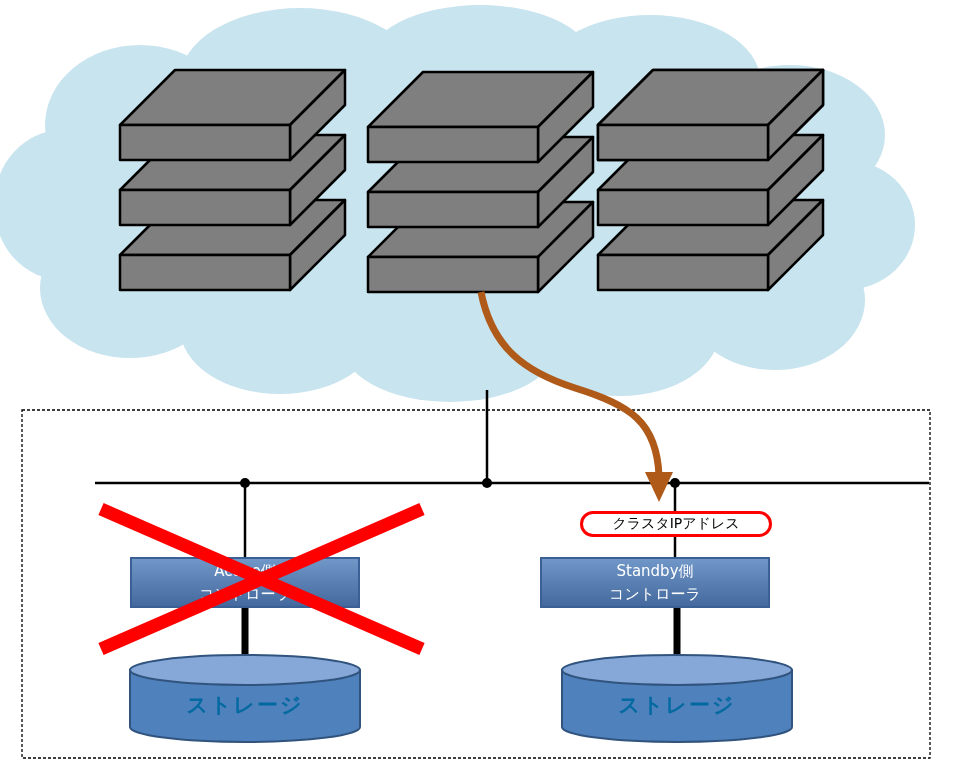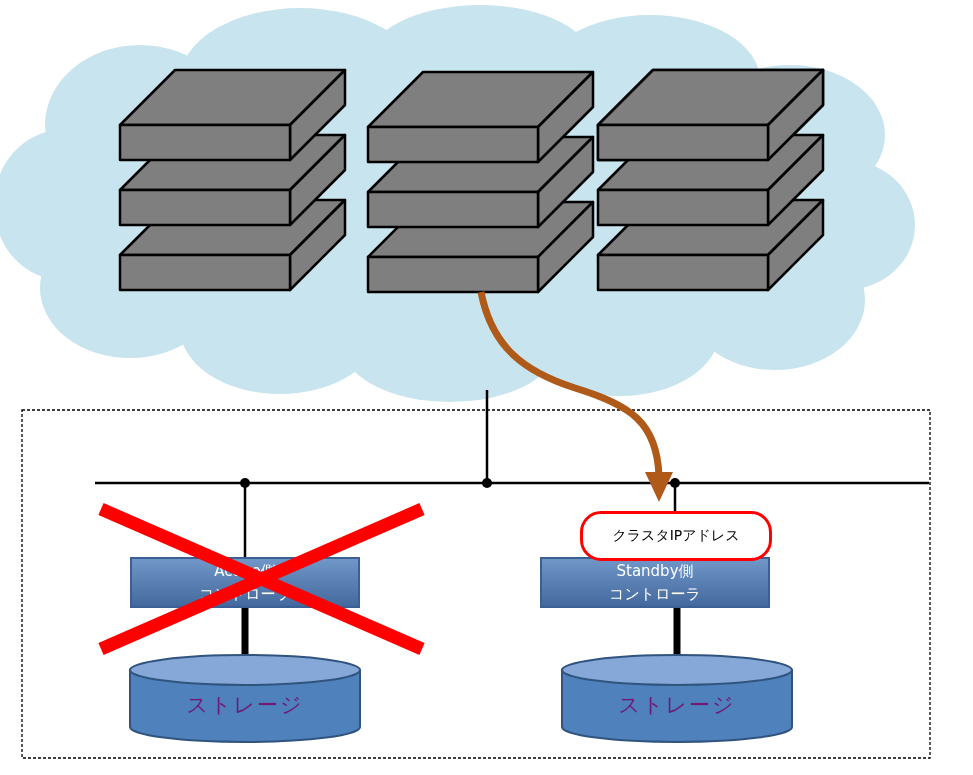--- a/index.html
+++ b/index.html
@@ -38,32 +38,32 @@
     flex-direction: column;
     align-items: center;
     justify-content: center;
     text-align: center;
   }
   .storage-label {
     position: absolute;
     z-index: 2;
     width: 230px;
     text-align: center;
-    color: #701a75;
+    color: #0369a1;
     font-size: 21px;
-    font-weight: normal;
+    font-weight: bold;
     letter-spacing: 2px;
   }
   .ip-badge {
     position: absolute;
     z-index: 2;
     left: 580px;
     top: 511px;
     width: 192px;
-    height: 50px;
+    height: 26px;
     box-sizing: border-box;
     background: #ffffff;
     border: 3px solid #ff0000;
     border-radius: 21px;
     display: flex;
     align-items: center;
     justify-content: center;
     color: #000000;
     font-size: 14px;
     white-space: nowrap;

